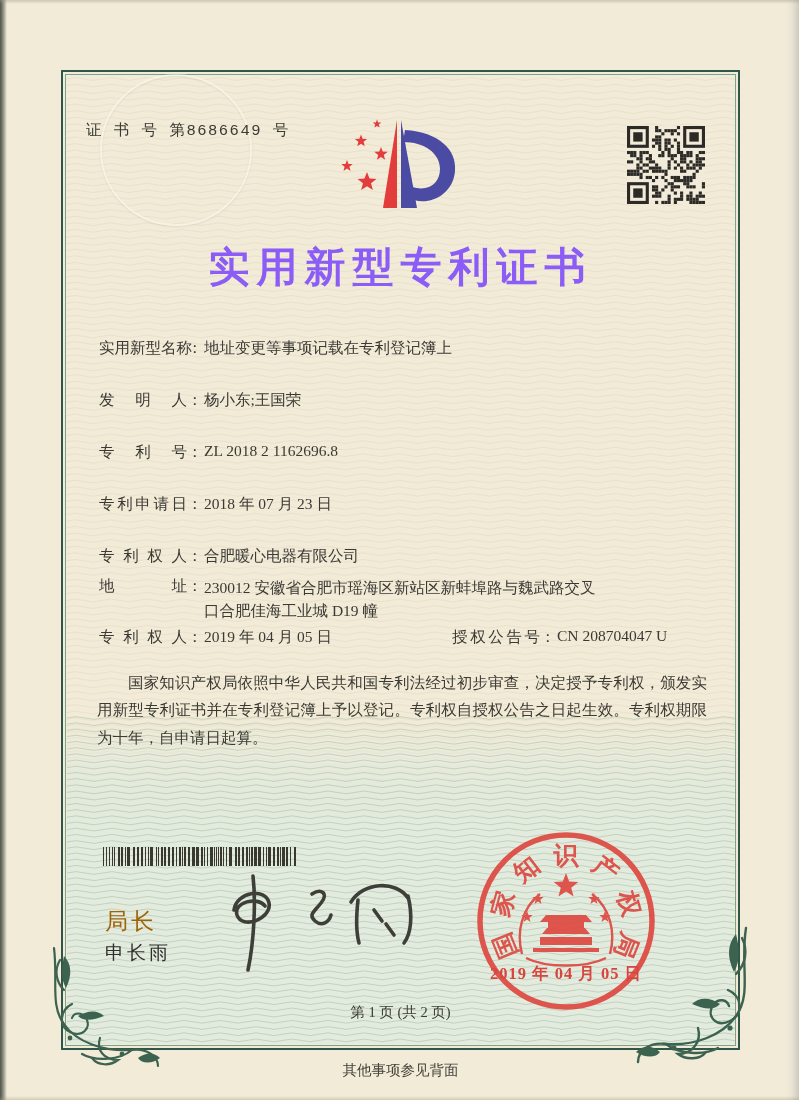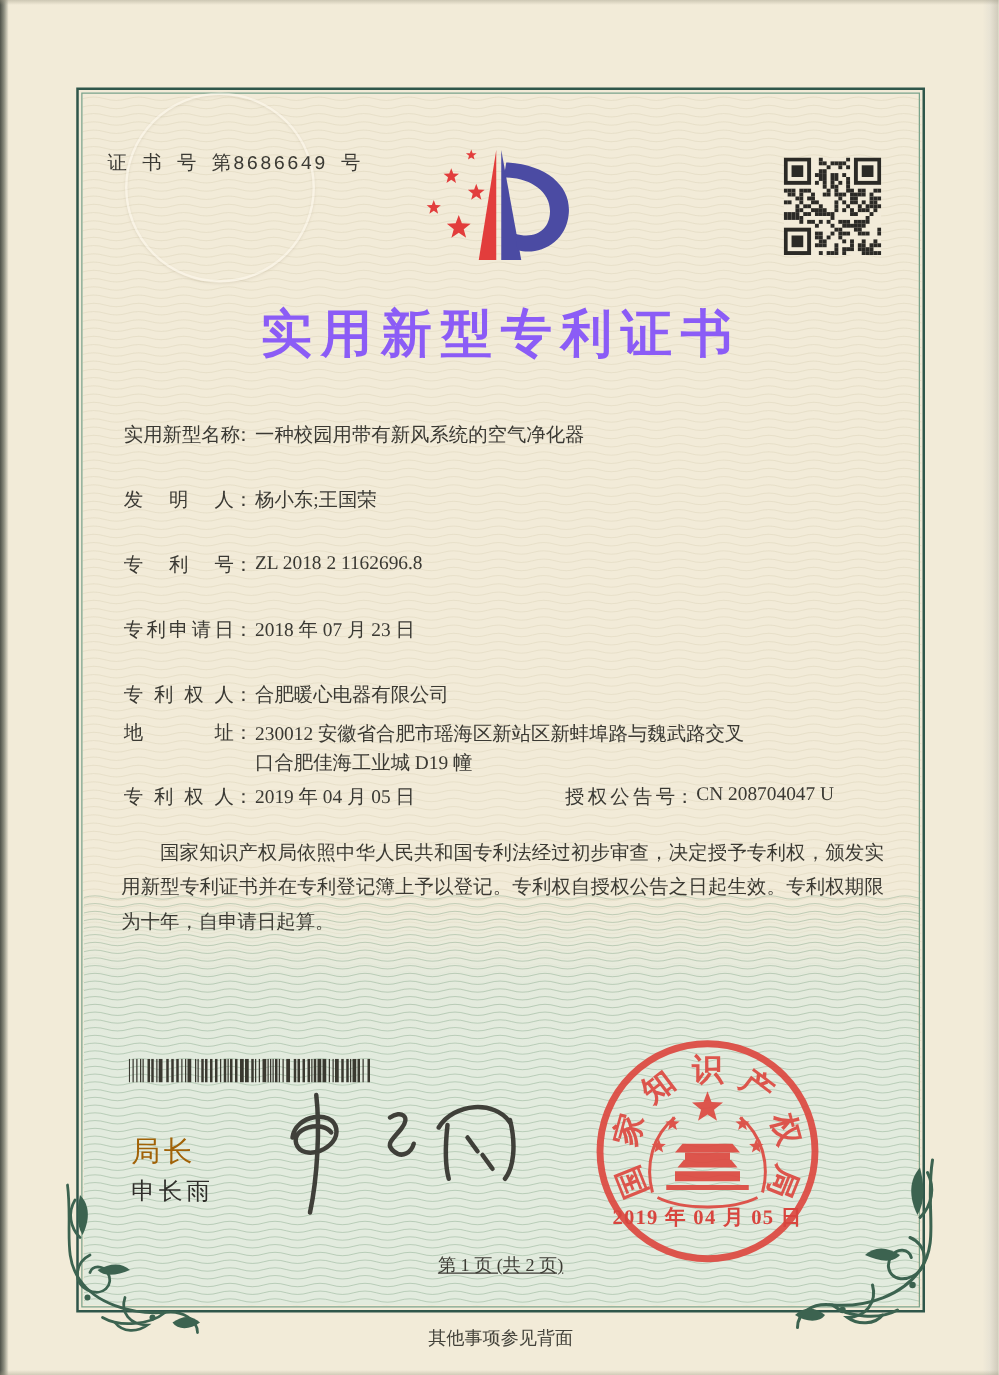--- a/index.html
+++ b/index.html
@@ -52,21 +52,21 @@
   #barcode{left:103px;top:847px;}
   #sig-title{left:105px;top:906px;font-size:23px;letter-spacing:3px;color:#a16207;}
   #sig-name{left:105px;top:940px;font-size:19px;letter-spacing:3px;color:#2f2e2a;}
   #signature-svg{left:208px;top:870px;}
 
   #seal{left:471px;top:826px;}
   .seal-char{font-size:25px;font-weight:bold;fill:#dd4a42;font-family:"Liberation Serif",serif;}
   #seal-date{left:468px;top:963px;width:196px;text-align:center;color:#d8453e;
     font-size:16.5px;font-weight:bold;letter-spacing:1px;z-index:5;}
 
-  #page-no{left:61px;top:1003px;width:679px;text-align:center;font-size:14.5px;color:#3c3b34;text-decoration:underline;}
+  #page-no{left:61px;top:1003px;width:679px;text-align:center;font-size:14.5px;color:#3c3b34;}
   #back-note{left:61px;top:1061px;width:679px;text-align:center;font-size:14.5px;color:#44433b;}
 
   .flourish{color:#3c6350;}
 </style>
 </head>
 <body>
 
 <div class="abs edge-left"></div>
 <div class="abs edge-right"></div>
 <div class="abs edge-top"></div>
@@ -547,21 +547,21 @@
       <rect x="62.400000000000006" y="6.24" width="9.36" height="9.36" fill="#2b2a26"></rect>
       <rect x="0" y="56.160000000000004" width="21.84" height="21.84"></rect>
       <rect x="3.12" y="59.28" width="15.600000000000001" height="15.600000000000001" fill="#f2ebd9"></rect>
       <rect x="6.24" y="62.400000000000006" width="9.36" height="9.36" fill="#2b2a26"></rect>
     </g>
 </svg>
 
 <div id="title" class="abs">实用新型专利证书</div>
 
 <div id="row-name" class="abs field-row">
-  <span class="flabel">实用新型名称</span><span class="fcolon">：</span><span class="fvalue">一种校园用带有新风系统的空气净化器</span>
+  <span class="flabel">实用新型名称</span><span class="fcolon">：</span><span class="fvalue">地址变更等事项记载在专利登记簿上</span>
 </div>
 <div id="row-inventor" class="abs field-row">
   <span class="flabel">发明人</span><span class="fcolon">：</span><span class="fvalue">杨小东;王国荣</span>
 </div>
 <div id="row-patent" class="abs field-row">
   <span class="flabel">专利号</span><span class="fcolon">：</span><span class="fvalue">ZL 2018 2 1162696.8</span>
 </div>
 <div id="row-filing" class="abs field-row">
   <span class="flabel">专利申请日</span><span class="fcolon">：</span><span class="fvalue">2018 年 07 月 23 日</span>
 </div>

